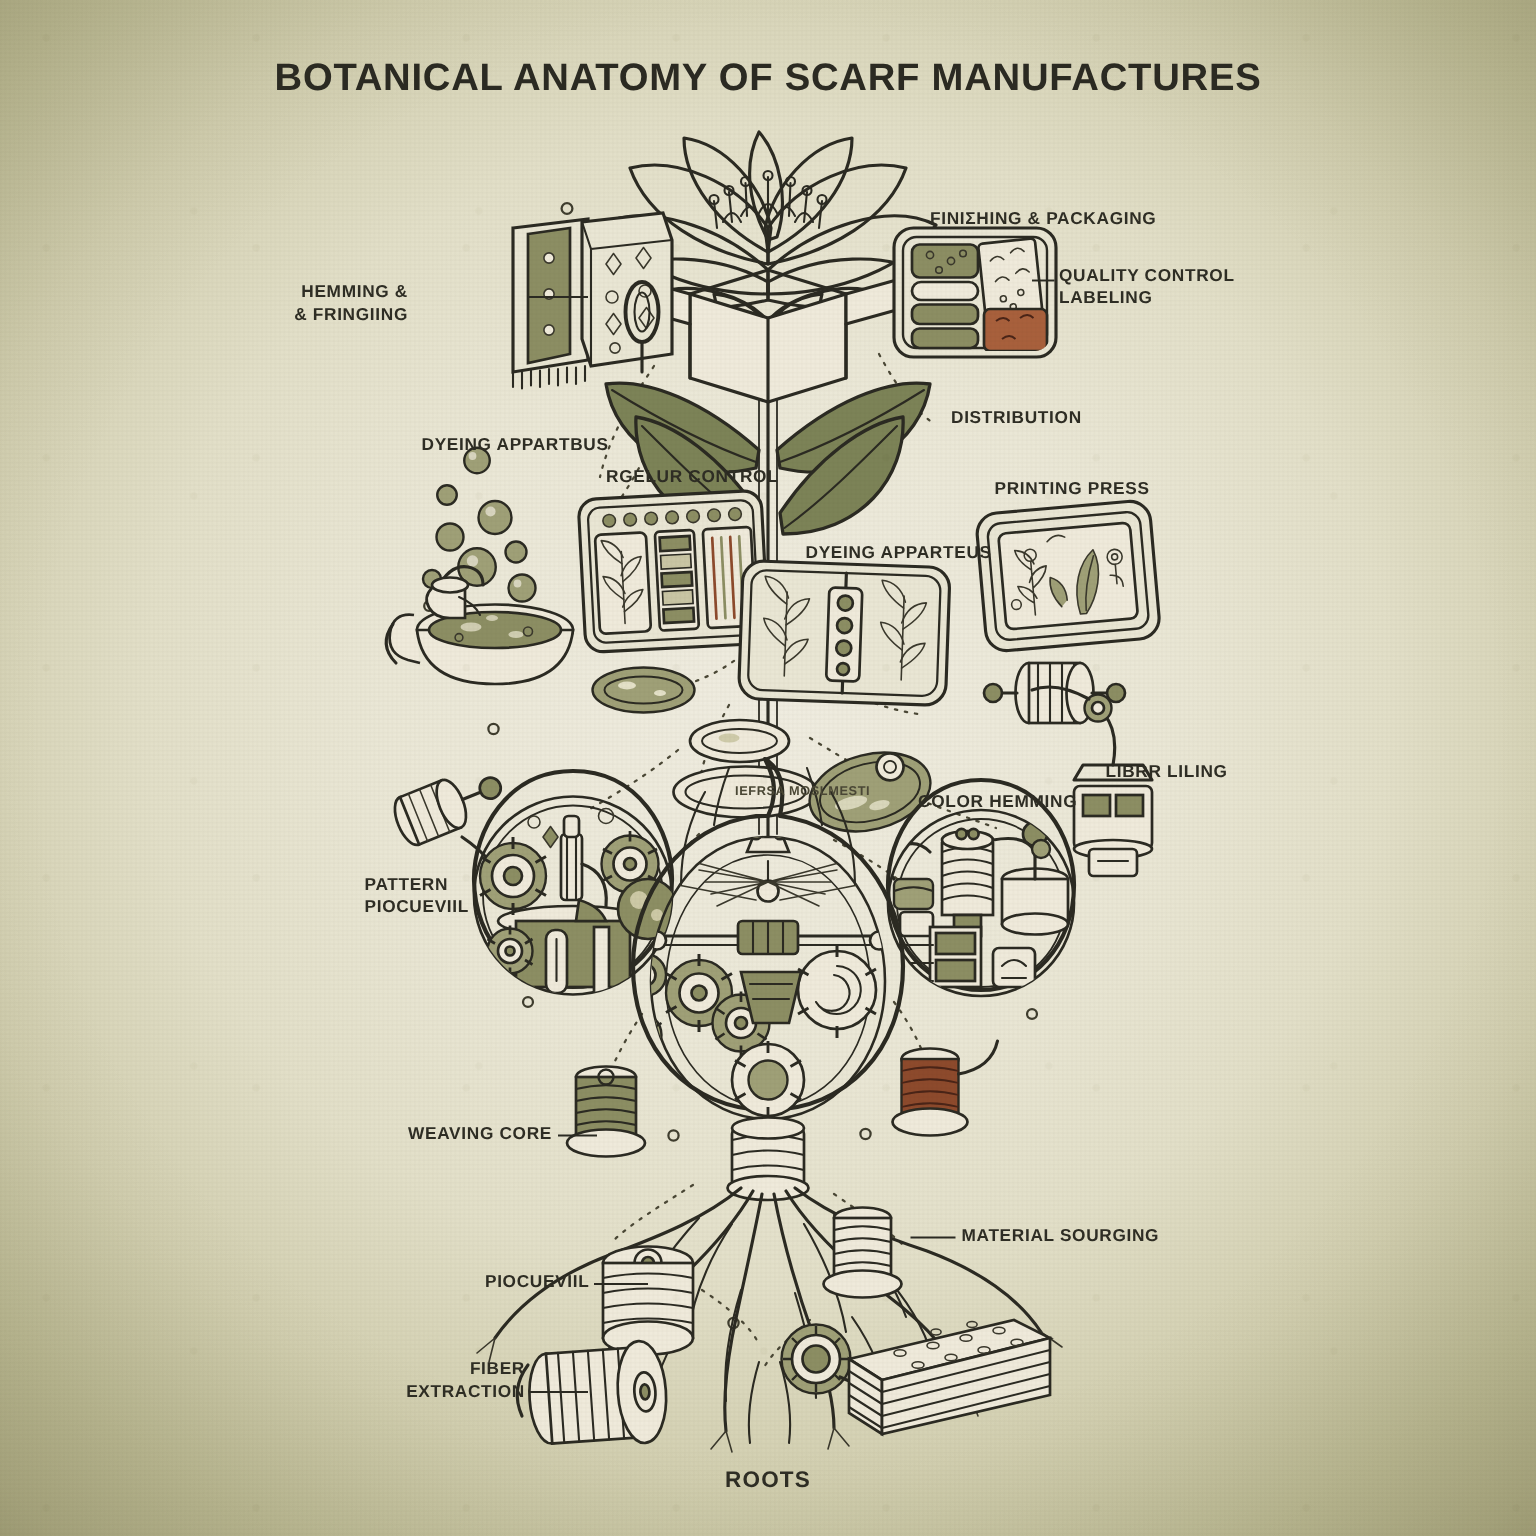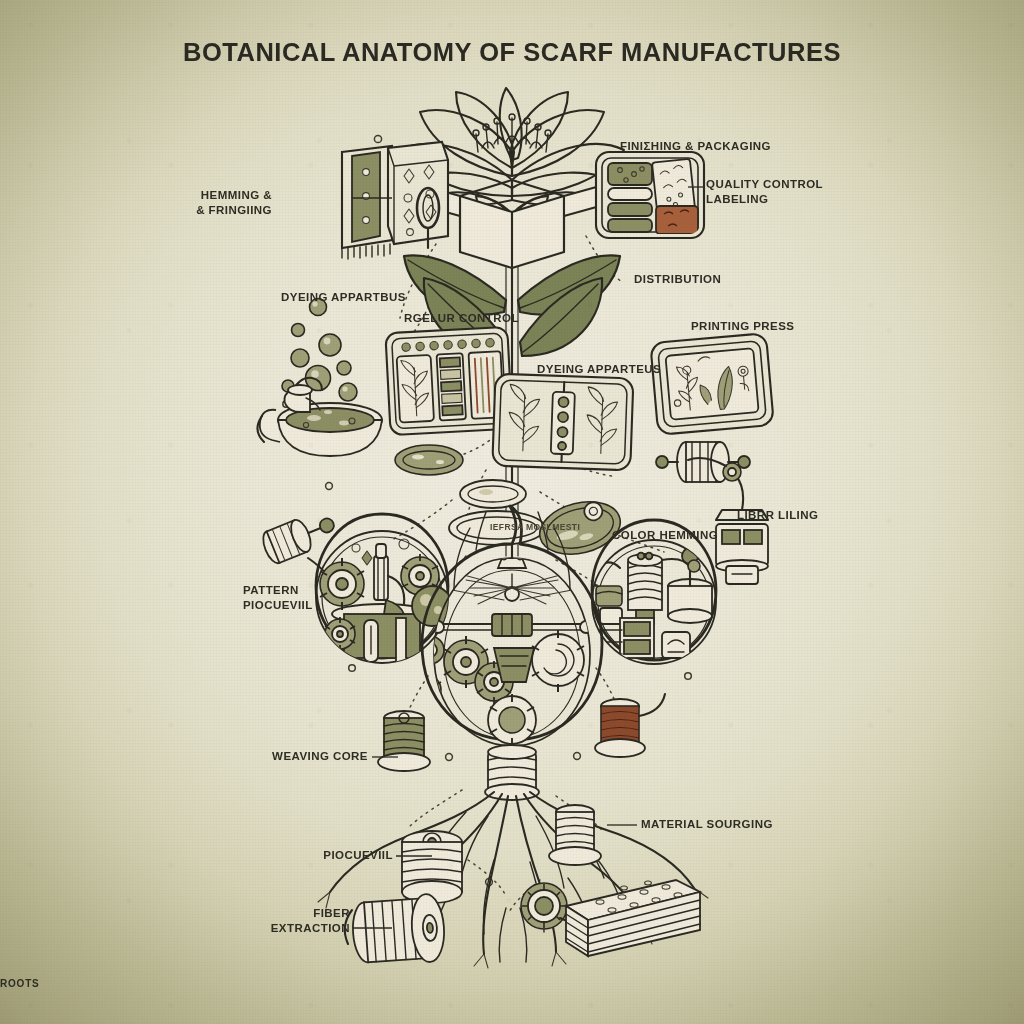--- a/index.html
+++ b/index.html
@@ -66,21 +66,22 @@
     position: absolute;
     font-size: 8.5px;
     font-weight: bold;
     letter-spacing: .4px;
     color: #4a4735;
     font-family: "Liberation Sans", sans-serif;
   }
   .footer {
     position: absolute;
     left: 0; width: 1024px; top: 978px;
-    font-size: 10px; font-weight: bold; letter-spacing: .8px;
+    text-align: center;
+    font-size: 15px; font-weight: bold; letter-spacing: .8px;
     color: #2e2d24;
   }
 </style>
 </head>
 <body>
 
 <div id="poster">
 
   <svg class="art" viewBox="0 0 1024 1024">
     <defs>
@@ -808,21 +809,21 @@
   <div id="labels-layer">
       <div class="lbl r" style="right: 752px; top: 188px;">HEMMING &amp;
 &amp; FRINGIING</div>
       <div class="lbl" style="left: 620px; top: 139px;">FINIΣHING &amp; PACKAGING</div>
       <div class="lbl" style="left: 706px; top: 177px;">QUALITY CONTROL
 LABELING</div>
       <div class="lbl" style="left: 634px; top: 272px;">DISTRIBUTION</div>
       <div class="lbl" style="left: 281px; top: 290px;">DYEING APPARTBUS</div>
       <div class="lbl" style="left: 404px; top: 311px;">RGELUR CONTROL</div>
       <div class="lbl" style="left: 537px; top: 362px;">DYEING APPARTEUS</div>
-      <div class="lbl" style="left: 659px; top: 319px; padding-left: 32px;">PRINTING PRESS</div>
+      <div class="lbl" style="left: 631px; top: 319px; padding-left: 32px;">PRINTING PRESS</div>
       <div class="lbl" style="left: 737px; top: 508px;">LIBRR LILING</div>
       <div class="lbl" style="left: 612px; top: 528px;">COLOR HEMMING</div>
       <div class="lbl" style="left: 243px; top: 583px;">PATTERN
 PIOCUEVIIL</div>
       <div class="lbl r" style="right: 656px; top: 749px;">WEAVING CORE</div>
       <div class="lbl" style="left: 641px; top: 817px;">MATERIAL SOURGING</div>
       <div class="lbl r" style="right: 631px; top: 848px;">PIOCUEVIIL</div>
       <div class="lbl r" style="right: 674px; top: 906px; margin-left: 23px;">FIBER
 EXTRACTION</div>
     </div>

